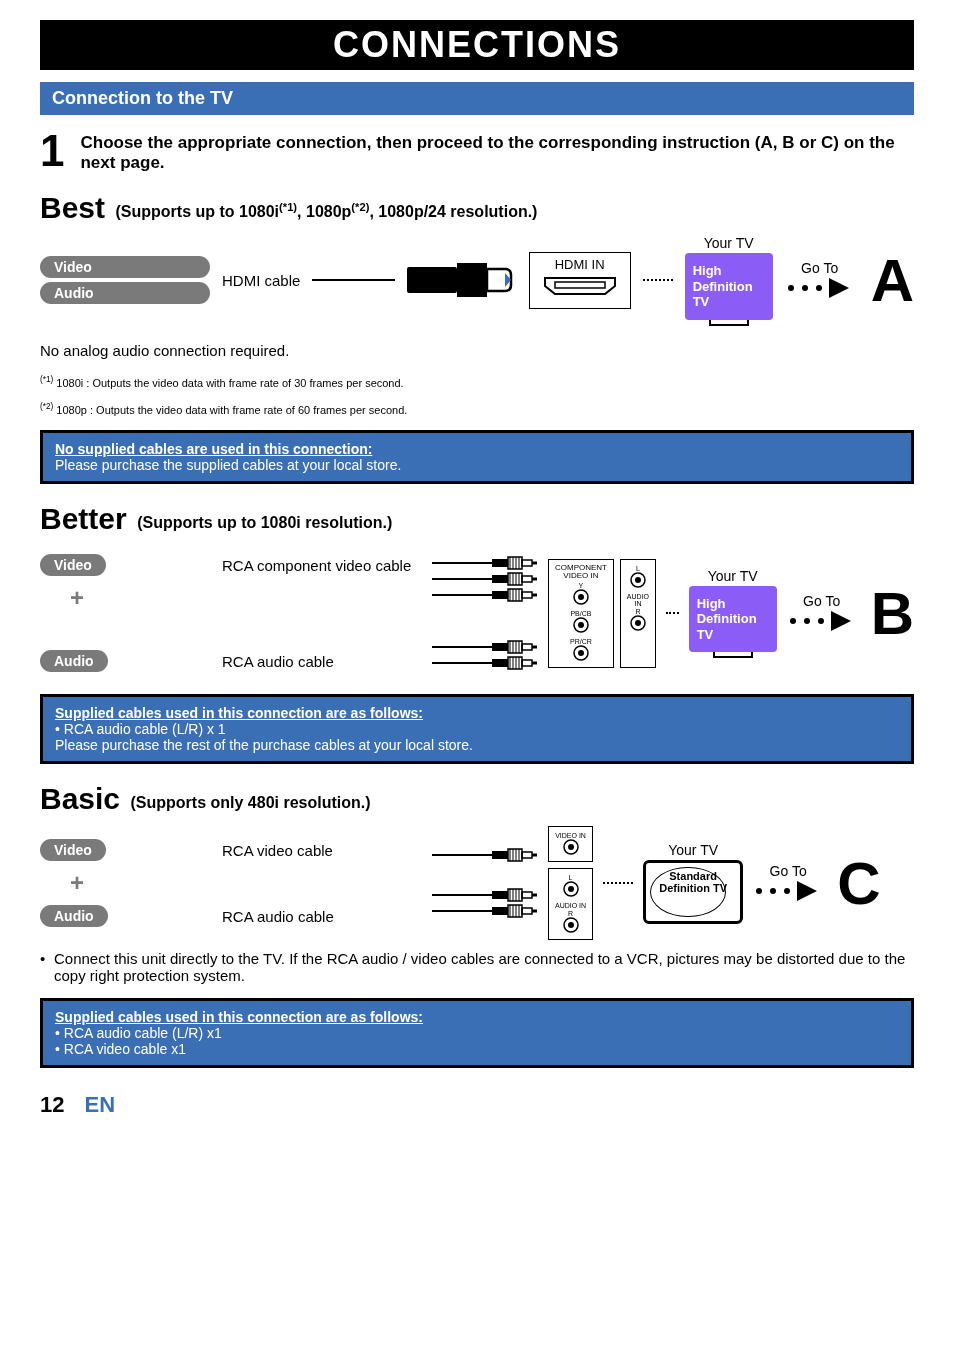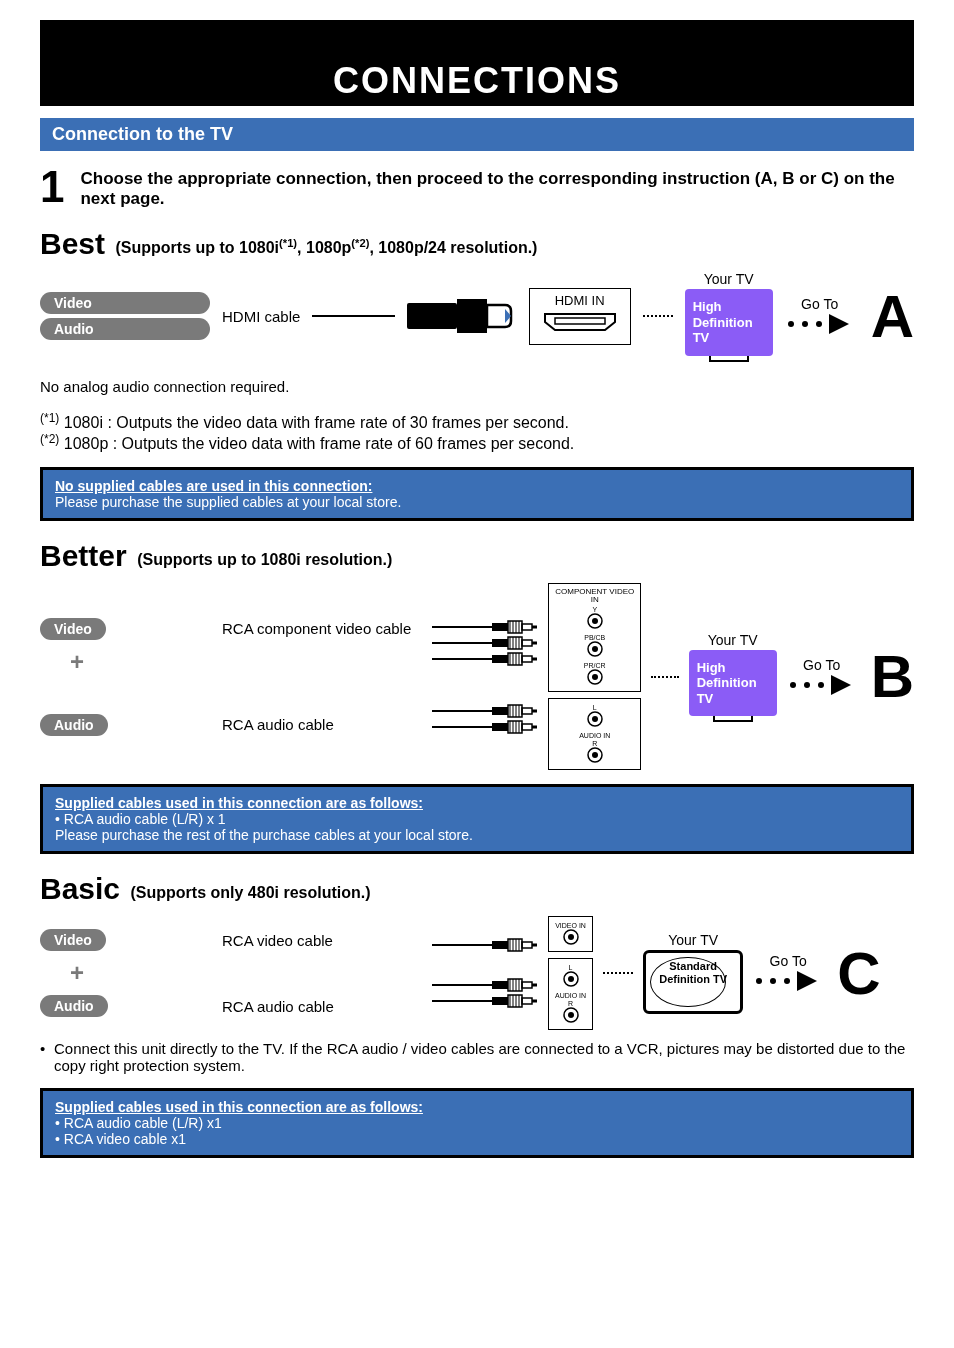--- a/index.html
+++ b/index.html
@@ -1,19 +1,19 @@
 <!DOCTYPE html>
 <html><head>
 <meta charset="utf-8">
 <style>
   * { box-sizing: border-box; margin: 0; padding: 0; }
   body { font-family: Arial, Helvetica, sans-serif; width: 954px; background: #fff; }
   .page { padding: 20px 40px 10px 40px; }
   .title-bar { background: #000; text-align: center; padding: 4px 0; margin-bottom: 12px; }
-  .title-bar h1 { color: #fff; font-size: 36px; font-weight: bold; letter-spacing: 2px; margin-top: 36px; }
+  .title-bar h1 { color: #fff; font-size: 36px; font-weight: bold; letter-spacing: 2px; }
   .section-header { background: #3b6fb5; color: #fff; font-weight: bold; padding: 6px 12px; font-size: 18px; margin-bottom: 14px; }
   .step-row { display: flex; align-items: flex-start; gap: 16px; margin-bottom: 18px; }
   .step-num { font-size: 44px; font-weight: 900; line-height: 1; }
   .step-text { font-size: 17px; font-weight: bold; padding-top: 4px; }
   .tier-header { margin: 6px 0 10px 0; }
   .tier-name { font-size: 30px; font-weight: 900; display: inline-block; vertical-align: bottom; margin-right: 6px; }
   .tier-desc { font-size: 16px; font-weight: bold; display: inline-block; vertical-align: bottom; padding-bottom: 4px; }
   sup { font-size: 0.7em; }
   .diagram-row { display: flex; align-items: center; gap: 12px; margin: 8px 0; }
   .pill { background: #7a7a7a; color: #fff; border-radius: 12px; padding: 3px 14px; font-size: 14px; font-weight: bold; display: inline-block; }
@@ -28,21 +28,21 @@
   .hdtv { background: #8b5cf6; color: #fff; font-size: 13px; font-weight: bold; padding: 10px 8px; width: 88px; text-align: left; border-radius: 4px; line-height: 1.2; position: relative; }
   .tv-stand { width: 40px; height: 6px; border-bottom: 2px solid #000; border-left: 2px solid #000; border-right: 2px solid #000; margin: 0 auto; }
   .sdtv { border: 3px solid #000; width: 100px; height: 64px; border-radius: 6px; position: relative; margin: 0 auto; }
   .sdtv-inner { margin: 4px; border: 1.5px solid #000; border-radius: 60px/40px; width: calc(100% - 18px); height: calc(100% - 8px); float: left; }
   .sdtv-text { position: absolute; top: 7px; left: 0; right: 0; text-align: center; font-size: 11px; font-weight: bold; line-height: 1.1; }
   .goto-col { text-align: center; }
   .goto-label { font-size: 14px; }
   .arrow-svg { vertical-align: middle; }
   .big-letter { font-size: 60px; font-weight: 900; margin-left: 4px; display: inline-block; vertical-align: middle; }
   .note { font-size: 15px; margin: 16px 0; }
-  .footnote { font-size: 16px; margin: 0 0; }
+  .footnote { font-size: 11px; margin: 14px 0; }
   .footnote sup { font-size: 0.75em; }
   .info-block { border: 3px solid #000; background: #3b6fb5; color: #fff; padding: 8px 12px; font-size: 14px; margin: 14px 0 18px 0; }
   .info-block .u { text-decoration: underline; font-weight: bold; display: block; }
   .plus-sign { font-size: 24px; color: #7a7a7a; font-weight: bold; margin-left: 30px; }
   .component-diagram { display: flex; align-items: center; gap: 10px; }
   .rca-block { border: 1.5px solid #000; padding: 4px 6px 2px 6px; text-align: center; }
   .rca-header { font-size: 8px; line-height: 1; margin-bottom: 2px; }
   .rca-jack-svg { width: 16px; height: 16px; }
   .rca-sublabel { font-size: 7px; line-height: 1; margin-top: 1px; }
   .connector-line { flex: 1; height: 0; border-top: 2.5px solid #000; min-width: 30px; }
@@ -208,21 +208,21 @@
             <line x1="18" y1="1" x2="18" y2="13" stroke="#000"></line>
             <line x1="21" y1="1" x2="21" y2="13" stroke="#000"></line>
             <line x1="24" y1="1" x2="24" y2="13" stroke="#000"></line>
             <line x1="27" y1="1" x2="27" y2="13" stroke="#000"></line>
             <rect x="30" y="4" width="10" height="6" fill="none" stroke="#000" stroke-width="1.5"></rect>
             <rect x="40" y="5.5" width="5" height="3" fill="#000"></rect>
           </svg>
         </div>
     </div>
 
-    <div style="display:flex;flex-direction:column;gap:6px">
+    <div style="display:flex;flex-direction:row;gap:6px">
       <div class="rca-block">
         <div class="rca-header">COMPONENT VIDEO IN</div>
         <div class="rca-sublabel">Y</div>
         <svg class="rca-jack-svg" viewBox="0 0 16 16">
             <circle cx="8" cy="8" r="7" fill="none" stroke="#000" stroke-width="1.5"></circle>
             <circle cx="8" cy="8" r="3" fill="#000"></circle>
           </svg>
         <div class="rca-sublabel">PB/CB</div>
         <svg class="rca-jack-svg" viewBox="0 0 16 16">
             <circle cx="8" cy="8" r="7" fill="none" stroke="#000" stroke-width="1.5"></circle>
@@ -378,13 +378,17 @@
   </div>
 
   <div class="bullet-note">Connect this unit directly to the TV. If the RCA audio / video cables are connected to a VCR, pictures may be distorted due to the copy right protection system.</div>
 
   <div class="info-block">
     <span class="u">Supplied cables used in this connection are as follows:</span>
     <span>• RCA audio cable (L/R) x1</span><br>
     <span>• RCA video cable x1</span>
   </div>
 
+  <div class="page-footer">
+    <span class="page-num">12</span>
+    <span class="page-lang">EN</span>
+  </div>
 </div>
 
 </body></html>

